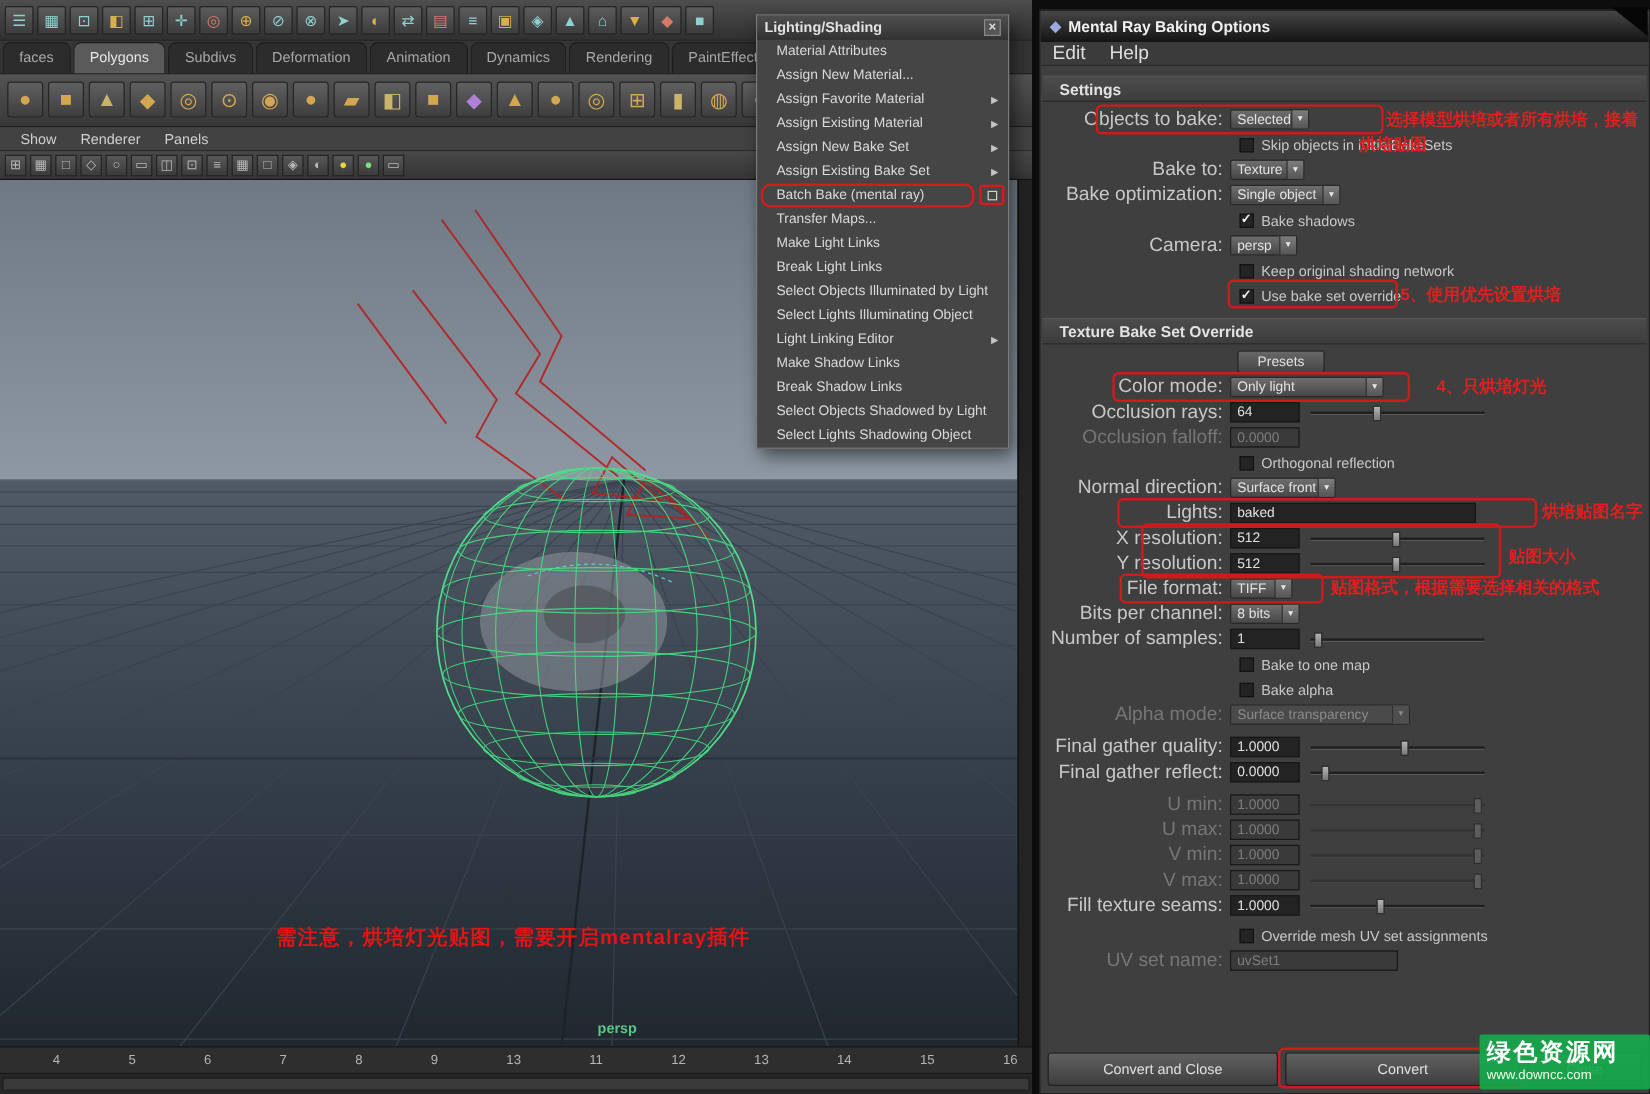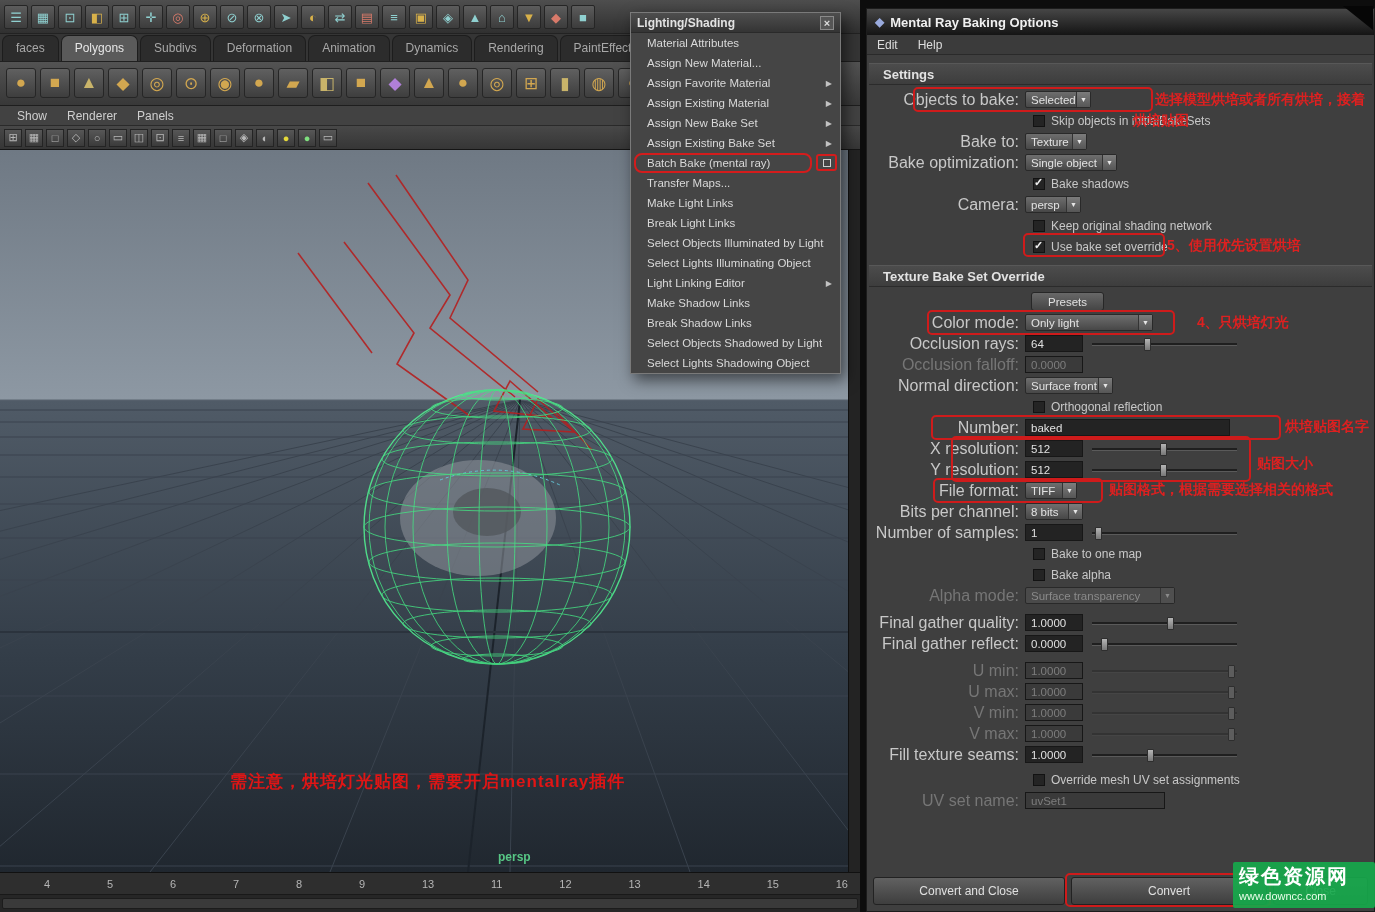--- a/index.html
+++ b/index.html
@@ -73,21 +73,21 @@
               border-radius:3px; display:flex; align-items:center; justify-content:center; }
   .obox { width:8px; height:8px; border:1px solid #cfcfcf; background:transparent; display:block; }
 
   
   #dlg { position:absolute; left:866px; top:8px; width:509px; height:904px; background:#3f3f3f;
          border:1px solid #1c1c1c; overflow:hidden; }
   #dlg-title { height:26px; background:linear-gradient(#464646,#141414); display:flex; align-items:center;
                padding:0 8px; gap:6px; color:#f0f0f0; font-weight:bold; font-size:13px; }
   #dlg-title .dicon { color:#9ad; font-size:12px; }
   #dlg-menubar { height:20px; background:#3b3b3b; border-bottom:1px solid #2a2a2a; display:flex; align-items:center; }
-  #dlg-menubar span { padding:0 10px; font-size:12px; color:#ddd; }
+  #dlg-menubar span { padding:0 10px; font-size:16px; color:#ddd; }
   #dlg-content { position:absolute; left:0; top:46px; right:0; bottom:38px; padding-top:8px; }
 
   .sechdr { height:22px; margin:0 2px 4px; background:linear-gradient(#4c4c4c,#3d3d3d); border-top:1px solid #585858;
             border-bottom:1px solid #2b2b2b; display:flex; align-items:center; padding-left:14px; font-weight:bold;
             color:#e2e2e2; font-size:13px; }
   .drow { display:flex; align-items:center; height:21px; padding-right:8px; }
   .dlabel { width:158px; flex:none; text-align:right; padding-right:6px; color:#c8c8c8; font-size:16px; white-space:nowrap; }
   .dim .dlabel, .dlabel.dim { color:#767676; }
   .dd { height:17px; background:linear-gradient(#6e6e6e,#474747); border:1px solid #292929; border-radius:2px;
         display:flex; align-items:center; font-size:11.5px; color:#e2e2e2; }
@@ -493,33 +493,33 @@
           <div class="handle" style="left:36%"></div>
         </div>
     </div>
     <div class="drow dim">
       <div class="dlabel">Occlusion falloff:</div>
       <div class="tfield dim" style="width:58px">
           <span>0.0000</span>
         </div>
     </div>
     <div class="drow">
+      <div class="dlabel"></div>
+      <div class="chk"></div>
+      <div class="chklabel">Orthogonal reflection</div>
+    </div>
+    <div class="drow">
       <div class="dlabel">Normal direction:</div>
       <div class="dd" style="width:88px">
         <span class="ddval">Surface front</span>
         <span class="ddarr">▼</span>
       </div>
     </div>
     <div class="drow">
-      <div class="dlabel"></div>
-      <div class="chk"></div>
-      <div class="chklabel">Orthogonal reflection</div>
-    </div>
-    <div class="drow">
-      <div class="dlabel">Number:</div>
+      <div class="dlabel">Lights:</div>
       <div class="tfield" style="width:205px">
           <span>baked</span>
         </div>
     </div>
     <div class="drow">
       <div class="dlabel">X resolution:</div>
       <div class="tfield" style="width:58px">
           <span>512</span>
         </div>
       <div class="slider">

